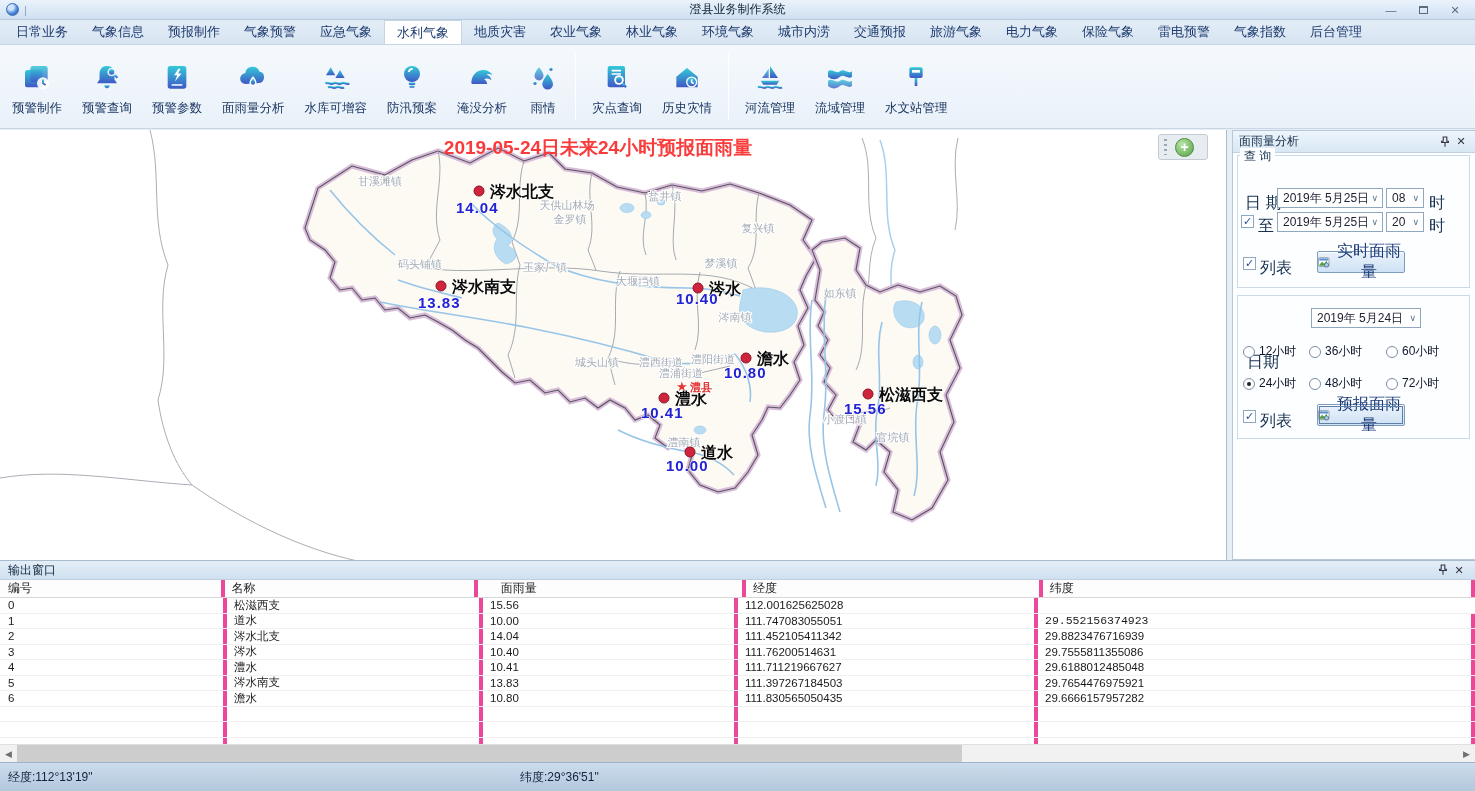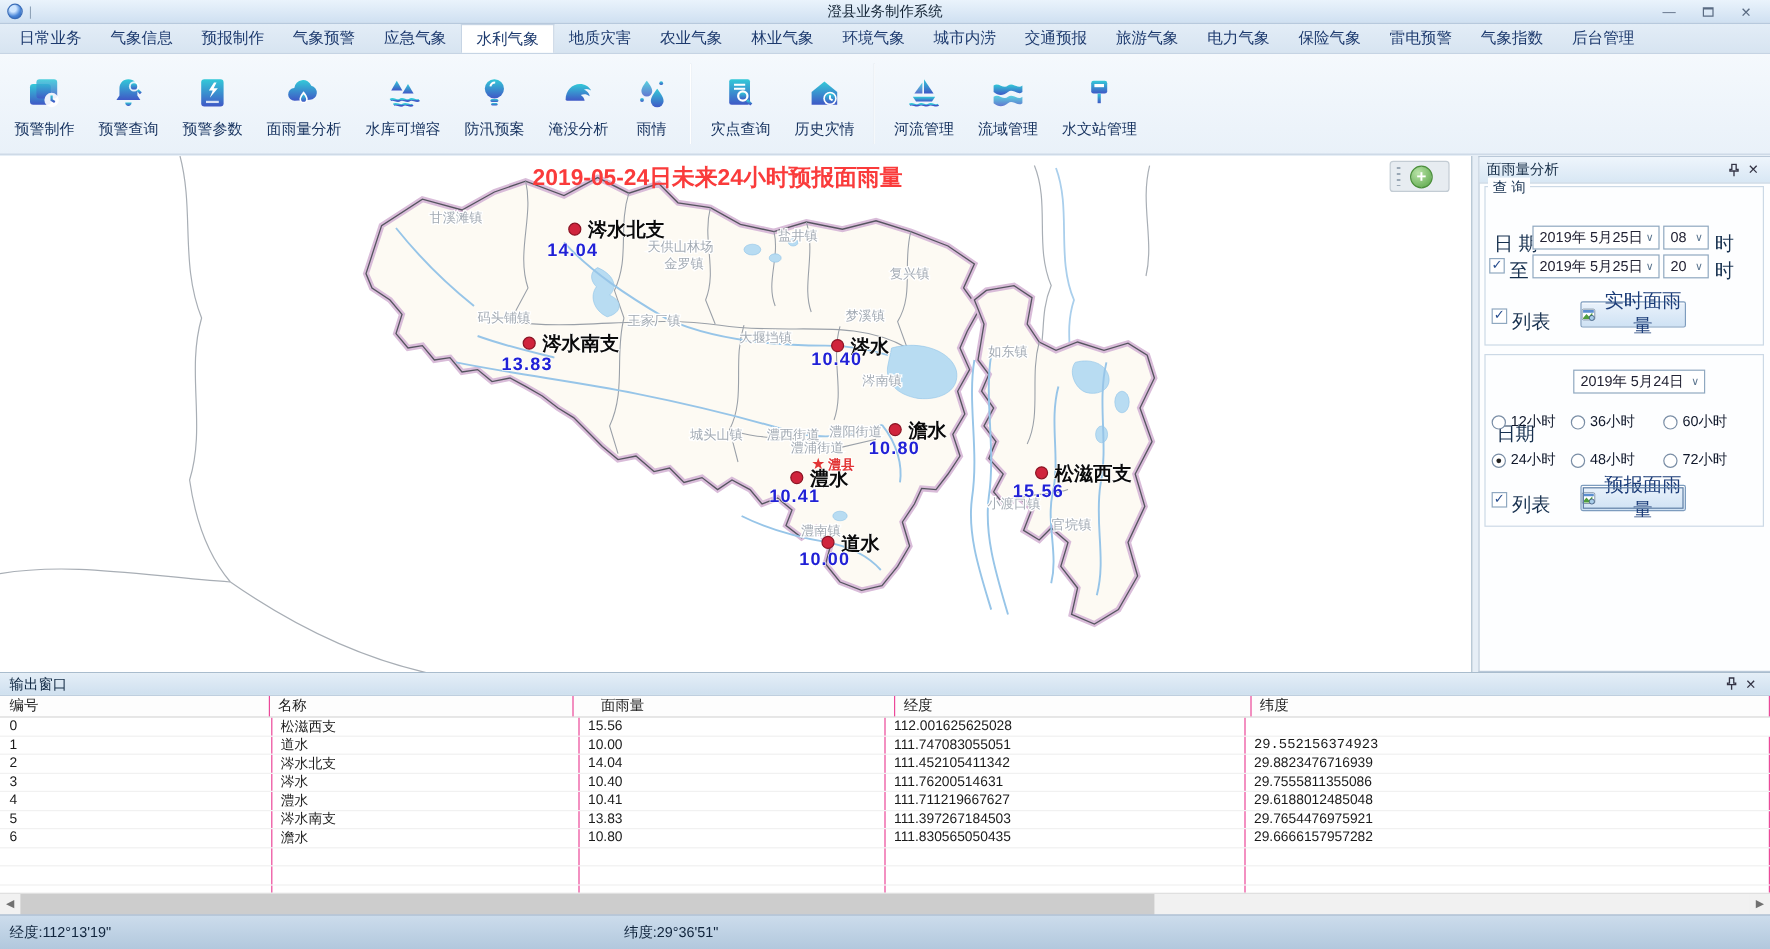--- a/index.html
+++ b/index.html
@@ -79,21 +79,21 @@
   
   .output { position:absolute; left:0; top:560px; width:1475px; height:202px; background:#fff; border-top:1px solid #a9bccd; }
   .out-header { position:absolute; left:0; top:0; right:0; height:19px;
     background:linear-gradient(#e4eef7,#cfe0ef); border-bottom:1px solid #bfcfdf;
     display:flex; align-items:center; padding:0 8px; color:#122a44; }
   .out-header .sp { flex:1; }
   .thead { position:absolute; left:0; top:19px; right:0; height:18px; display:flex; background:#fdfdfd; border-bottom:1px solid #d7d7d7; }
   .thead .cell { font-size:12px; color:#222; }
   .tbody { position:absolute; left:0; top:37px; right:0; bottom:18px; overflow:hidden; }
   .trow { display:flex; height:15.5px; border-bottom:1px solid #f1f1f1; }
-  .cell { display:flex; align-items:center; padding-left:7px; border-right:1px solid #ec4899; overflow:hidden;
+  .cell { display:flex; align-items:center; padding-left:7px; border-right:4px solid #ec4899; overflow:hidden;
     font-size:11.5px; color:#1a1a1a; white-space:nowrap; }
   .cell.c0 { padding-left:8px; }
   .hscroll { position:absolute; left:0; bottom:0; right:0; height:18px; background:#f1f1f1; border-top:1px solid #e0e0e0; display:flex; }
   .scr-btn { width:17px; height:17px; background:#f1f1f1; color:#707070; font-size:9px;
     display:flex; align-items:center; justify-content:center; }
   .scr-thumb { width:945px; height:17px; background:#cdcdcd; }
   
   .statusbar { position:absolute; left:0; top:762px; width:1475px; height:29px;
     background:linear-gradient(#ccdcec,#b2c8dd); border-top:1px solid #9fb4ca;
     display:flex; align-items:center; font-size:12px; color:#10243c; }

